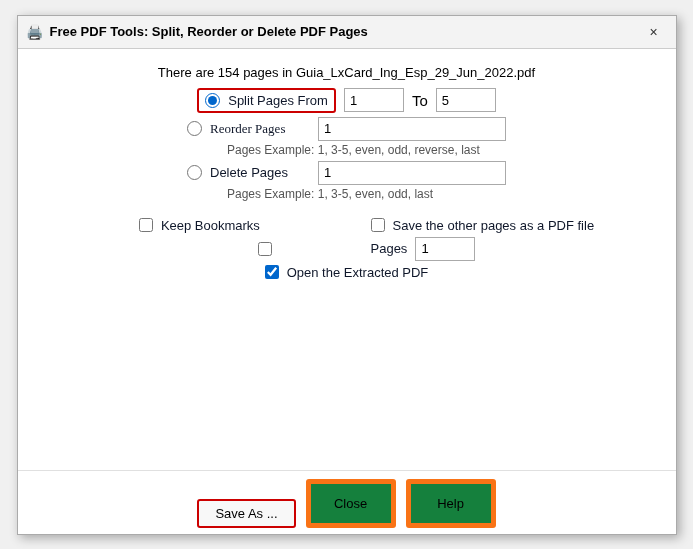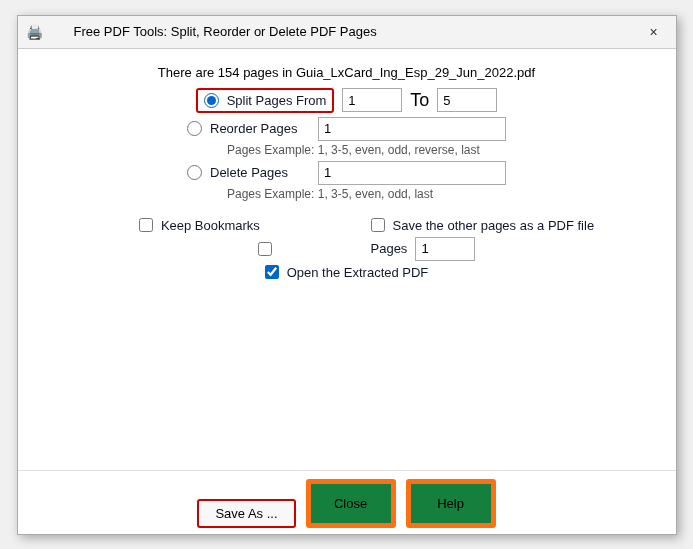--- a/index.html
+++ b/index.html
@@ -38,22 +38,21 @@
     .title-icon {
       width: 16px;
       height: 16px;
       display: flex;
       align-items: center;
       justify-content: center;
       font-size: 14px;
     }
     .title-text {
       font-size: 13px;
-      font-weight: normal;
-      margin-left: 24px;
+      font-weight: bold;
     }
     .close-btn {
       width: 24px;
       height: 20px;
       display: flex;
       align-items: center;
       justify-content: center;
       cursor: pointer;
       font-size: 14px;
       border: none;
@@ -156,21 +155,21 @@
       background: #15803d;
       cursor: pointer;
       border-radius: 3px;
     }
     .btn-saveas {
       border: 2px solid #cc0000;
       background: #f8f8f8;
       margin-top: 20px;
     }
     .to-label {
-      font-size: 18px;
+      font-size: 15px;
     }
   </style>
 </head>
 <body>
 
 <div class="dialog">
 
   <div class="title-bar">
     <div class="title-bar-left">
       <span class="title-icon">🖨️</span>
@@ -189,21 +188,21 @@
         <label class="label-text">Split Pages From</label>
       </div>
       <input type="text" class="text-input input-short" value="1" style="">
       <span class="to-label">To</span>
       <input type="text" class="text-input input-short" value="5" style="">
     </div>
 
     <div>
       <div class="full-row">
         <input type="radio" name="action" style="">
-        <label class="label-text" style="min-width:100px;">Reorder Pages</label>
+        <label class="label-text" style="min-width:100px;font-family:Liberation Serif, serif;">Reorder Pages</label>
         <input type="text" class="text-input input-long" value="1" style="">
       </div>
       <div class="pages-example">Pages Example: 1, 3-5, even, odd, reverse, last</div>
     </div>
 
     <div>
       <div class="full-row">
         <input type="radio" name="action" style="">
         <label class="label-text" style="min-width:100px;">Delete Pages</label>
         <input type="text" class="text-input input-long" value="1" style="">

